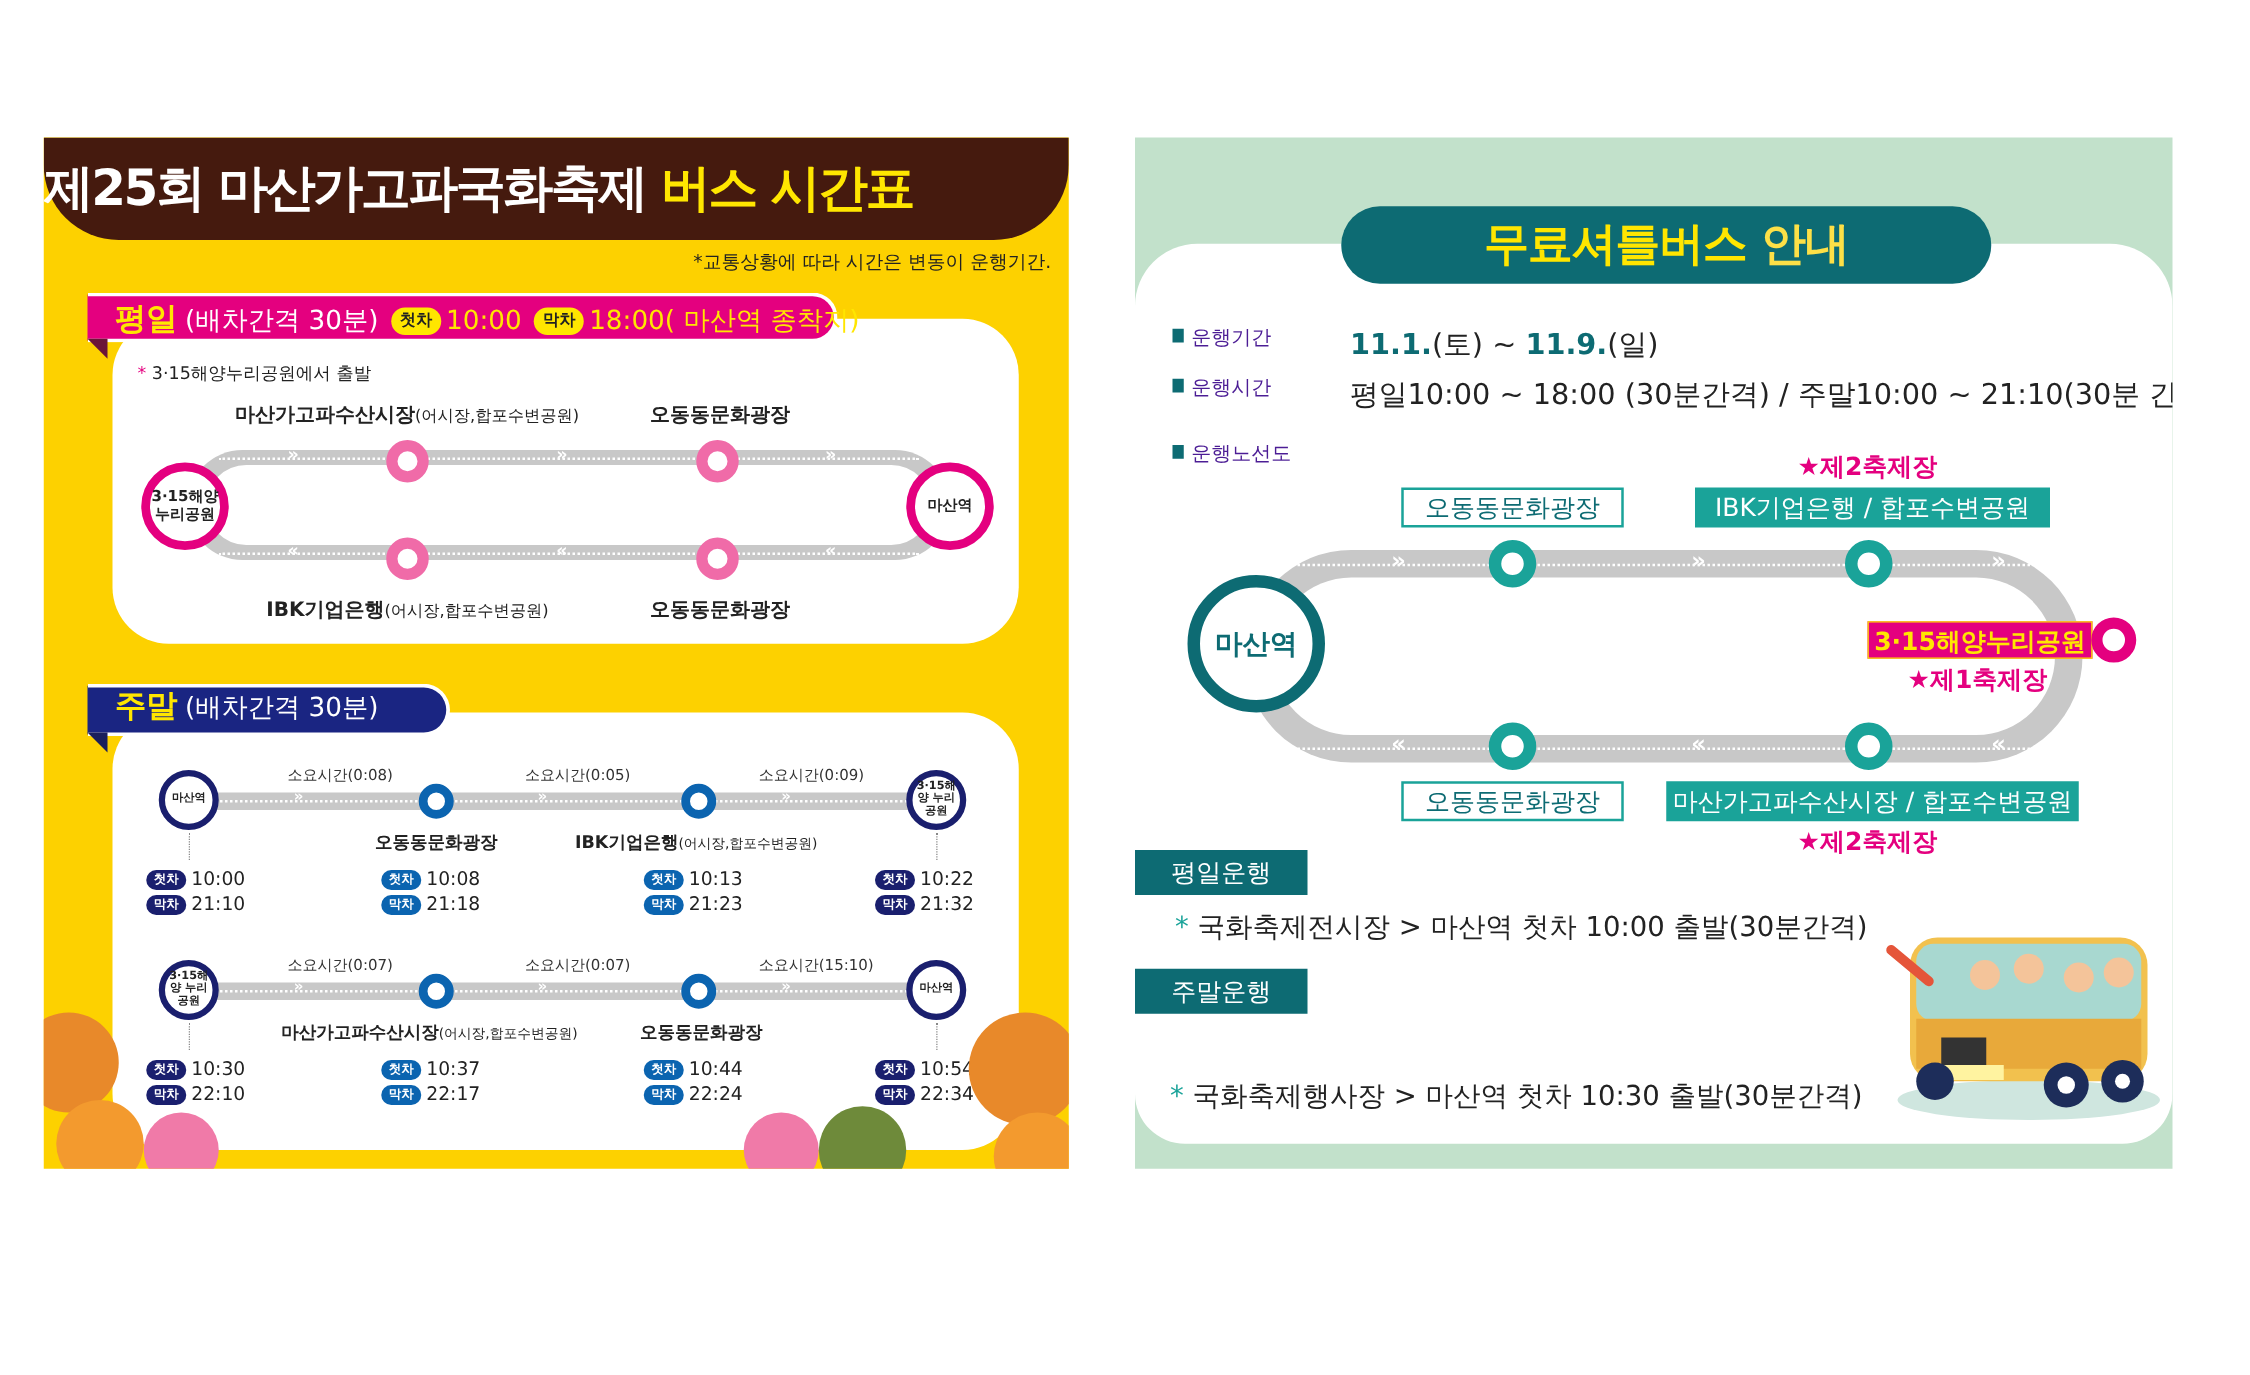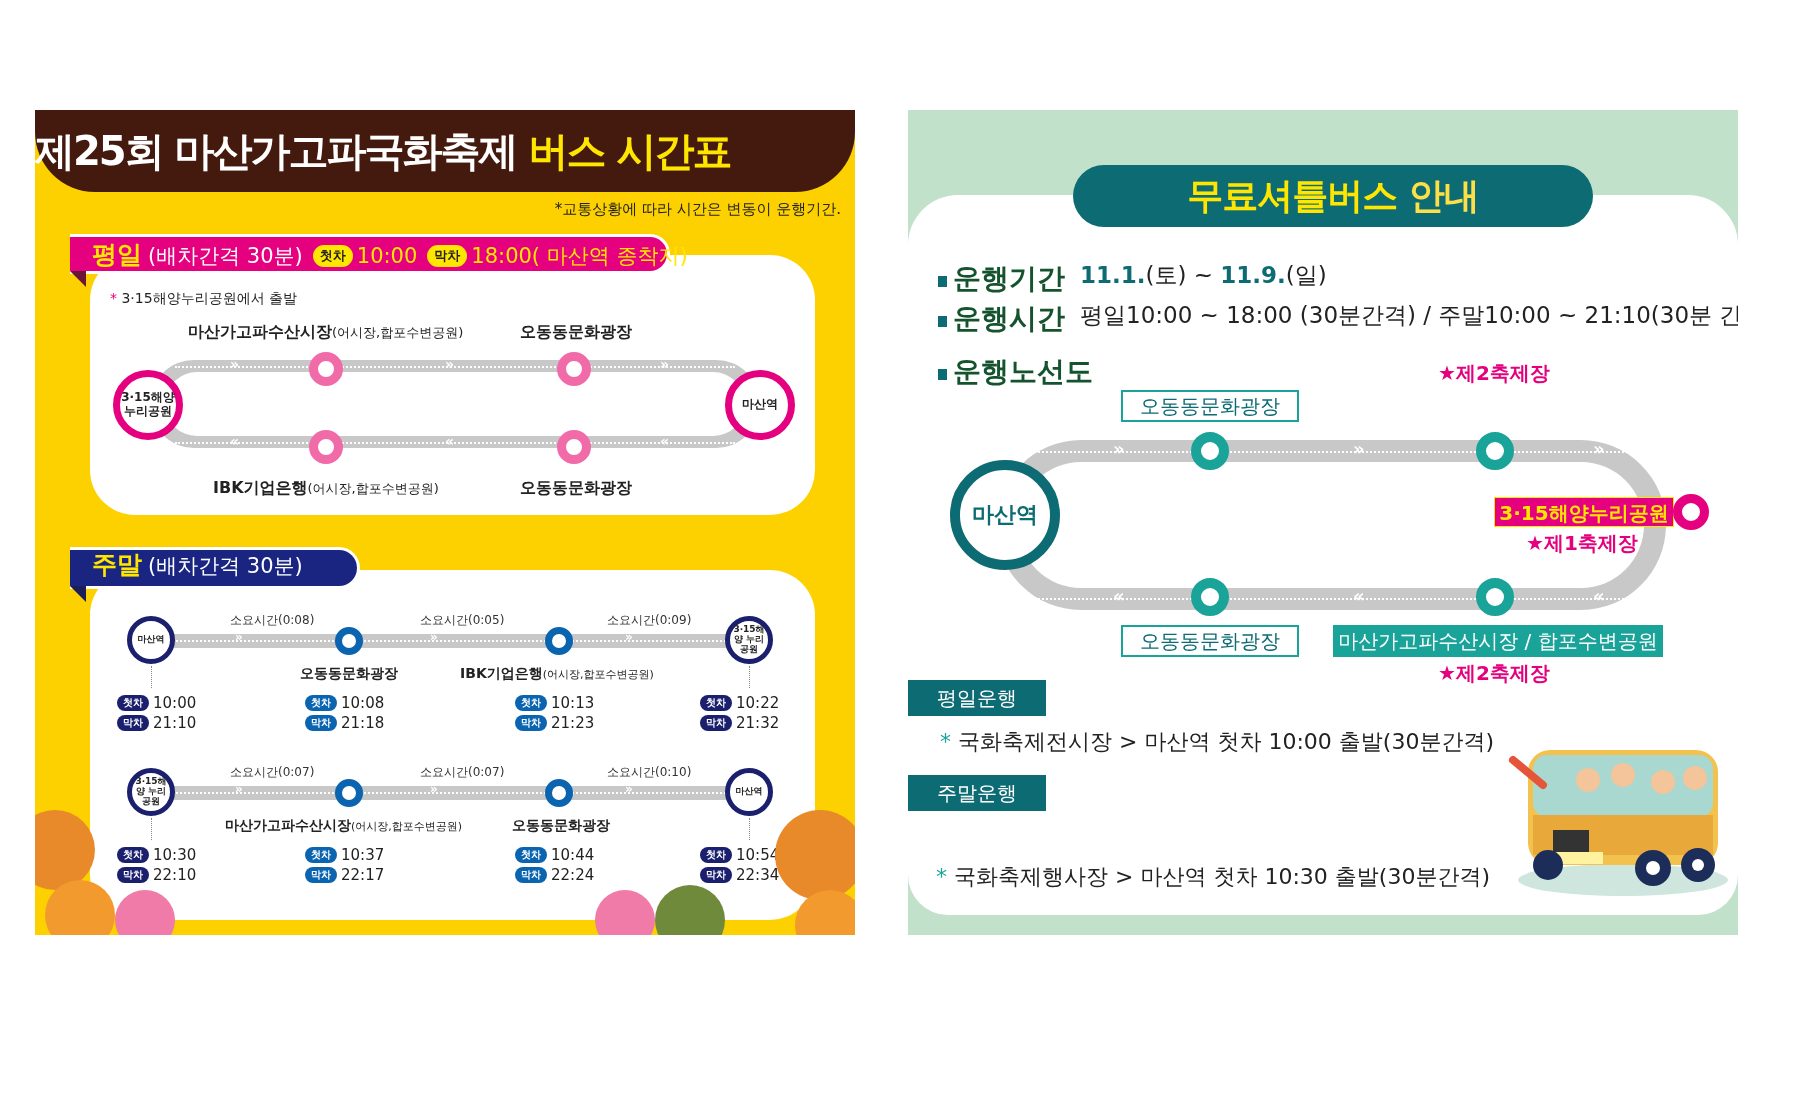--- a/index.html
+++ b/index.html
@@ -36,21 +36,21 @@
 .bdg{display:inline-block;color:#fff;font-size:10px;font-weight:bold;border-radius:9px;width:32px;height:16px;line-height:16px;text-align:center;margin-right:4px;vertical-align:2px}
 .bdg.n{background:#1a1f6e}.bdg.b{background:#0b64b0}
 .vdot{border-left:1px dotted #888}
 .flower{border-radius:50%}
 
 #right{left:908px;top:110px;width:830px;height:825px;background:#c2e1cb;overflow:hidden}
 #right .card2{left:0;top:85px;width:830px;height:720px;background:#fff;border-radius:50px 50px 40px 40px}
 #right .ttl{left:165px;top:55px;width:520px;height:62px;background:#0d6b73;border-radius:31px;text-align:center;line-height:62px;font-size:36px;font-weight:bold;color:#fff;letter-spacing:-1px}
 #right .ttl span{color:#ffe600}
 .sq{display:inline-block;width:9px;height:11px;background:#0d6b73;margin-right:6px;vertical-align:1px}
-.rh{font-size:28px;font-weight:bold;color:#14532d;white-space:nowrap}
+.rh{font-size:16px;font-weight:normal;color:#4c1d95;white-space:nowrap}
 .rv{font-size:23px;color:#222;white-space:nowrap}
 .rv .tl{color:#0d6b73;font-weight:bold}
 .road2{background:#c8c8c8}
 .stop-t{width:38px;height:38px;border-radius:50%;border:10px solid #1aa399;background:#fff}
 .box-o{border:2px solid #1aa399;color:#0d6b73;background:#fff;font-size:20px;text-align:center;white-space:nowrap}
 .box-f{background:#1aa399;color:#fff;font-size:20px;text-align:center;white-space:nowrap}
 .star{color:#e4007f;font-size:20px;font-weight:bold;white-space:nowrap}
 .sec{background:#0d6b73;color:#fff;font-size:20px;text-align:center;line-height:36px}
 .line{font-size:22px;color:#222;white-space:nowrap}
 .line .ast{color:#1aa399}
@@ -121,21 +121,21 @@
   <div class="abs tm" style="left:480px;top:583px"><span class="bdg b">첫차</span><span>10:13</span><br><span class="bdg b">막차</span><span>21:23</span></div>
   <div class="abs tm" style="left:665px;top:583px"><span class="bdg n">첫차</span><span>10:22</span><br><span class="bdg n">막차</span><span>21:32</span></div>
 
   <div class="abs road" style="left:120px;top:676px;width:600px;height:14px"></div>
   <div class="abs dash" style="left:130px;top:682px;width:580px"></div>
   <span class="abs arrow" style="left:200px;top:672px;font-size:12px">»</span>
   <span class="abs arrow" style="left:395px;top:672px;font-size:12px">»</span>
   <span class="abs arrow" style="left:590px;top:672px;font-size:12px">»</span>
   <div class="abs dur" style="left:195px;top:654px">소요시간(0:07)</div>
   <div class="abs dur" style="left:385px;top:654px">소요시간(0:07)</div>
-  <div class="abs dur" style="left:572px;top:654px">소요시간(0:10)</div>
+  <div class="abs dur" style="left:572px;top:654px">소요시간(15:10)</div>
   <div class="abs term-n" style="left:92px;top:658px">3·15해양 누리공원</div>
   <div class="abs stop-n" style="left:300px;top:669px"></div>
   <div class="abs stop-n" style="left:510px;top:669px"></div>
   <div class="abs term-n" style="left:690px;top:658px">마산역</div>
   <div class="abs vdot" style="left:116px;top:708px;height:22px"></div>
   <div class="abs vdot" style="left:714px;top:708px;height:22px"></div>
   <div class="abs slbl" style="left:190px;top:707px"><span>마산가고파수산시장</span><small>(어시장,합포수변공원)</small></div>
   <div class="abs slbl" style="left:477px;top:707px">오동동문화광장</div>
 
   <div class="abs tm" style="left:82px;top:735px"><span class="bdg n">첫차</span><span>10:30</span><br><span class="bdg n">막차</span><span>22:10</span></div>
@@ -168,20 +168,21 @@
   <div class="abs dash" style="left:130px;top:488px;width:590px"></div>
   <span class="abs arrow" style="left:205px;top:328px;font-size:18px">»</span>
   <span class="abs arrow" style="left:445px;top:328px;font-size:18px">»</span>
   <span class="abs arrow" style="left:685px;top:328px;font-size:18px">»</span>
   <span class="abs arrow" style="left:205px;top:475px;font-size:18px">«</span>
   <span class="abs arrow" style="left:445px;top:475px;font-size:18px">«</span>
   <span class="abs arrow" style="left:685px;top:475px;font-size:18px">«</span>
 
   <div class="abs star" style="left:530px;top:250px">★제2축제장</div>
   <div class="abs box-o" style="left:213px;top:280px;width:178px;height:32px;line-height:28px">오동동문화광장</div>
+  <div class="abs box-f" style="left:448px;top:280px;width:284px;height:32px;line-height:32px">IBK기업은행 / 합포수변공원</div>
   <div class="abs stop-t" style="left:283px;top:322px"></div>
   <div class="abs stop-t" style="left:568px;top:322px"></div>
   <div class="abs stop-t" style="left:283px;top:468px"></div>
   <div class="abs stop-t" style="left:568px;top:468px"></div>
 
   <div class="abs" style="left:42px;top:350px;width:110px;height:110px;border-radius:50%;border:10px solid #0d6b73;background:#fff;display:flex;align-items:center;justify-content:center;font-size:22px;color:#0d6b73;font-weight:bold">마산역</div>
   <div class="abs" style="left:586px;top:387px;width:180px;height:30px;line-height:30px;background:#e4007f;color:#ffe600;font-size:20px;font-weight:bold;text-align:center;border:1px solid #ffe600;white-space:nowrap">3·15해양누리공원</div>
   <div class="abs" style="left:765px;top:384px;width:36px;height:36px;border-radius:50%;border:9px solid #e4007f;background:#fff"></div>
   <div class="abs star" style="left:618px;top:420px">★제1축제장</div>
 

